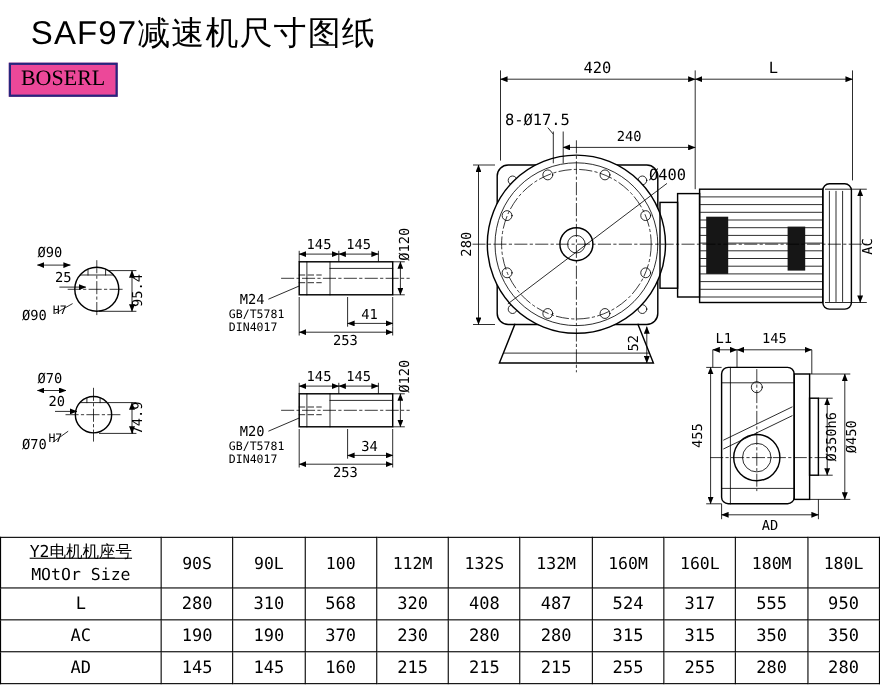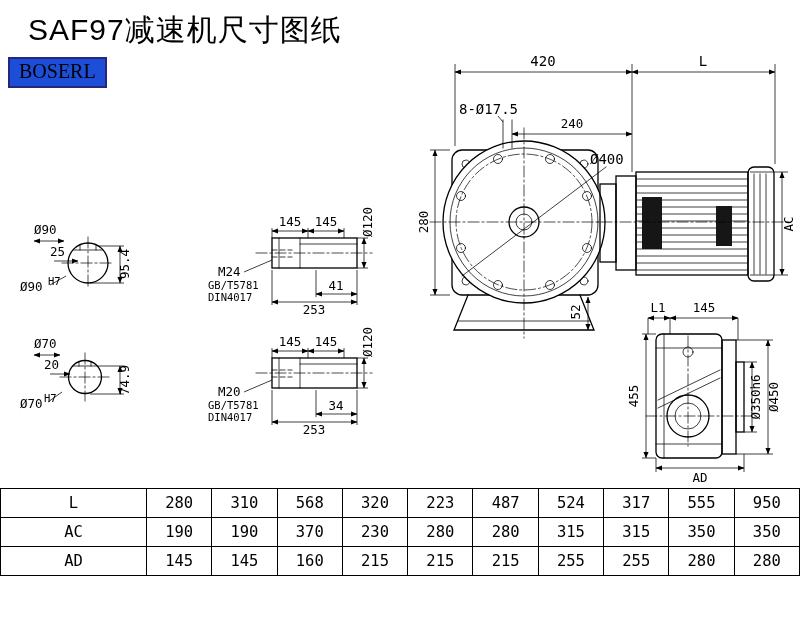--- a/index.html
+++ b/index.html
@@ -1,21 +1,21 @@
 <!DOCTYPE html>
 <html><head>
 <meta charset="utf-8">
 <style>
   *{box-sizing:border-box}
   html,body{margin:0;padding:0}
   body{width:800px;height:625px;background:#fff;position:relative;overflow:hidden;
        font-family:"DejaVu Sans Mono",monospace;color:#000}
   .title{position:absolute;left:28px;top:10px;font-family:"Liberation Sans",sans-serif;
          font-weight:normal;font-size:30px;letter-spacing:1px;white-space:nowrap}
-  .logo{position:absolute;left:8px;top:57px;border:2px solid #26267e;background:#1d4ed8;
+  .logo{position:absolute;left:8px;top:57px;border:2px solid #26267e;background:#ec4899;
         padding:1px 9px 3px;font-family:"Liberation Serif",serif;font-size:20px}
   svg.draw{position:absolute;left:0;top:0}
   svg text{fill:#000;font-family:"DejaVu Sans Mono",monospace;font-size:12.5px}
   svg text.sm{font-size:10.5px}
   svg text.lg{font-size:14px}
   .obj{stroke:#000;stroke-width:1.3;fill:none;stroke-linecap:square}
   .thin{stroke-width:0.75}
   .dim{stroke:#000;stroke-width:0.75;fill:none}
   .cl{stroke:#000;stroke-width:0.7;fill:none;stroke-dasharray:11 3 2 3}
   .fillw{fill:#fff}
@@ -302,27 +302,43 @@
         <col>
         <col>
         <col>
         <col>
         <col>
         <col>
         <col>
         <col>
       </colgroup>
     <tbody>
+        <tr class="hdr">
+      <th>
+        <div class="h1">Y2电机机座号</div>
+        <div class="h2">MOtOr Size</div>
+      </th>
+      <th>90S</th>
+      <th>90L</th>
+      <th>100</th>
+      <th>112M</th>
+      <th>132S</th>
+      <th>132M</th>
+      <th>160M</th>
+      <th>160L</th>
+      <th>180M</th>
+      <th>180L</th>
+    </tr>
     <tr class="data">
       <th>L</th>
       <td>280</td>
       <td>310</td>
       <td>568</td>
       <td>320</td>
-      <td>223</td>
+      <td>408</td>
       <td>487</td>
       <td>524</td>
       <td>317</td>
       <td>555</td>
       <td>950</td>
     </tr>
     <tr class="data">
       <th>AC</th>
       <td>190</td>
       <td>190</td>

